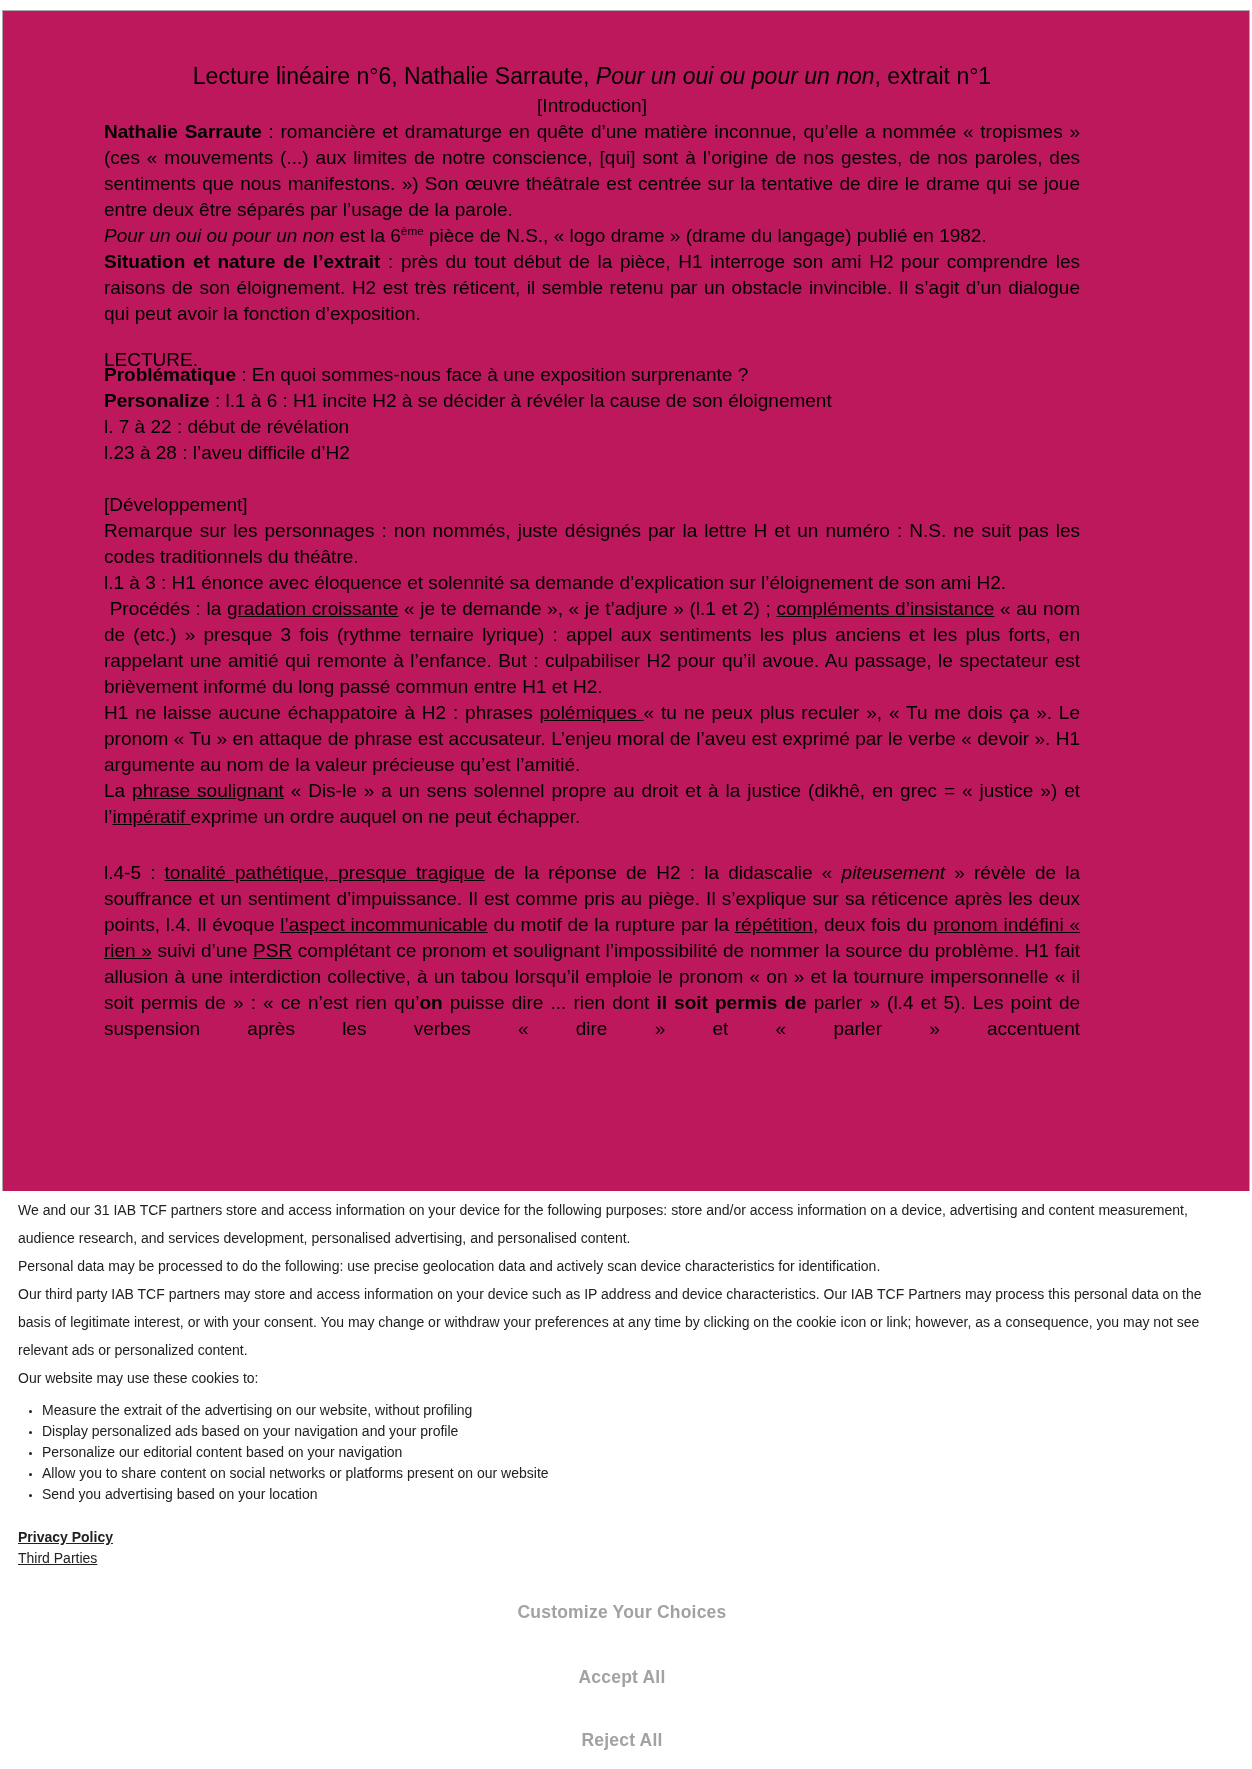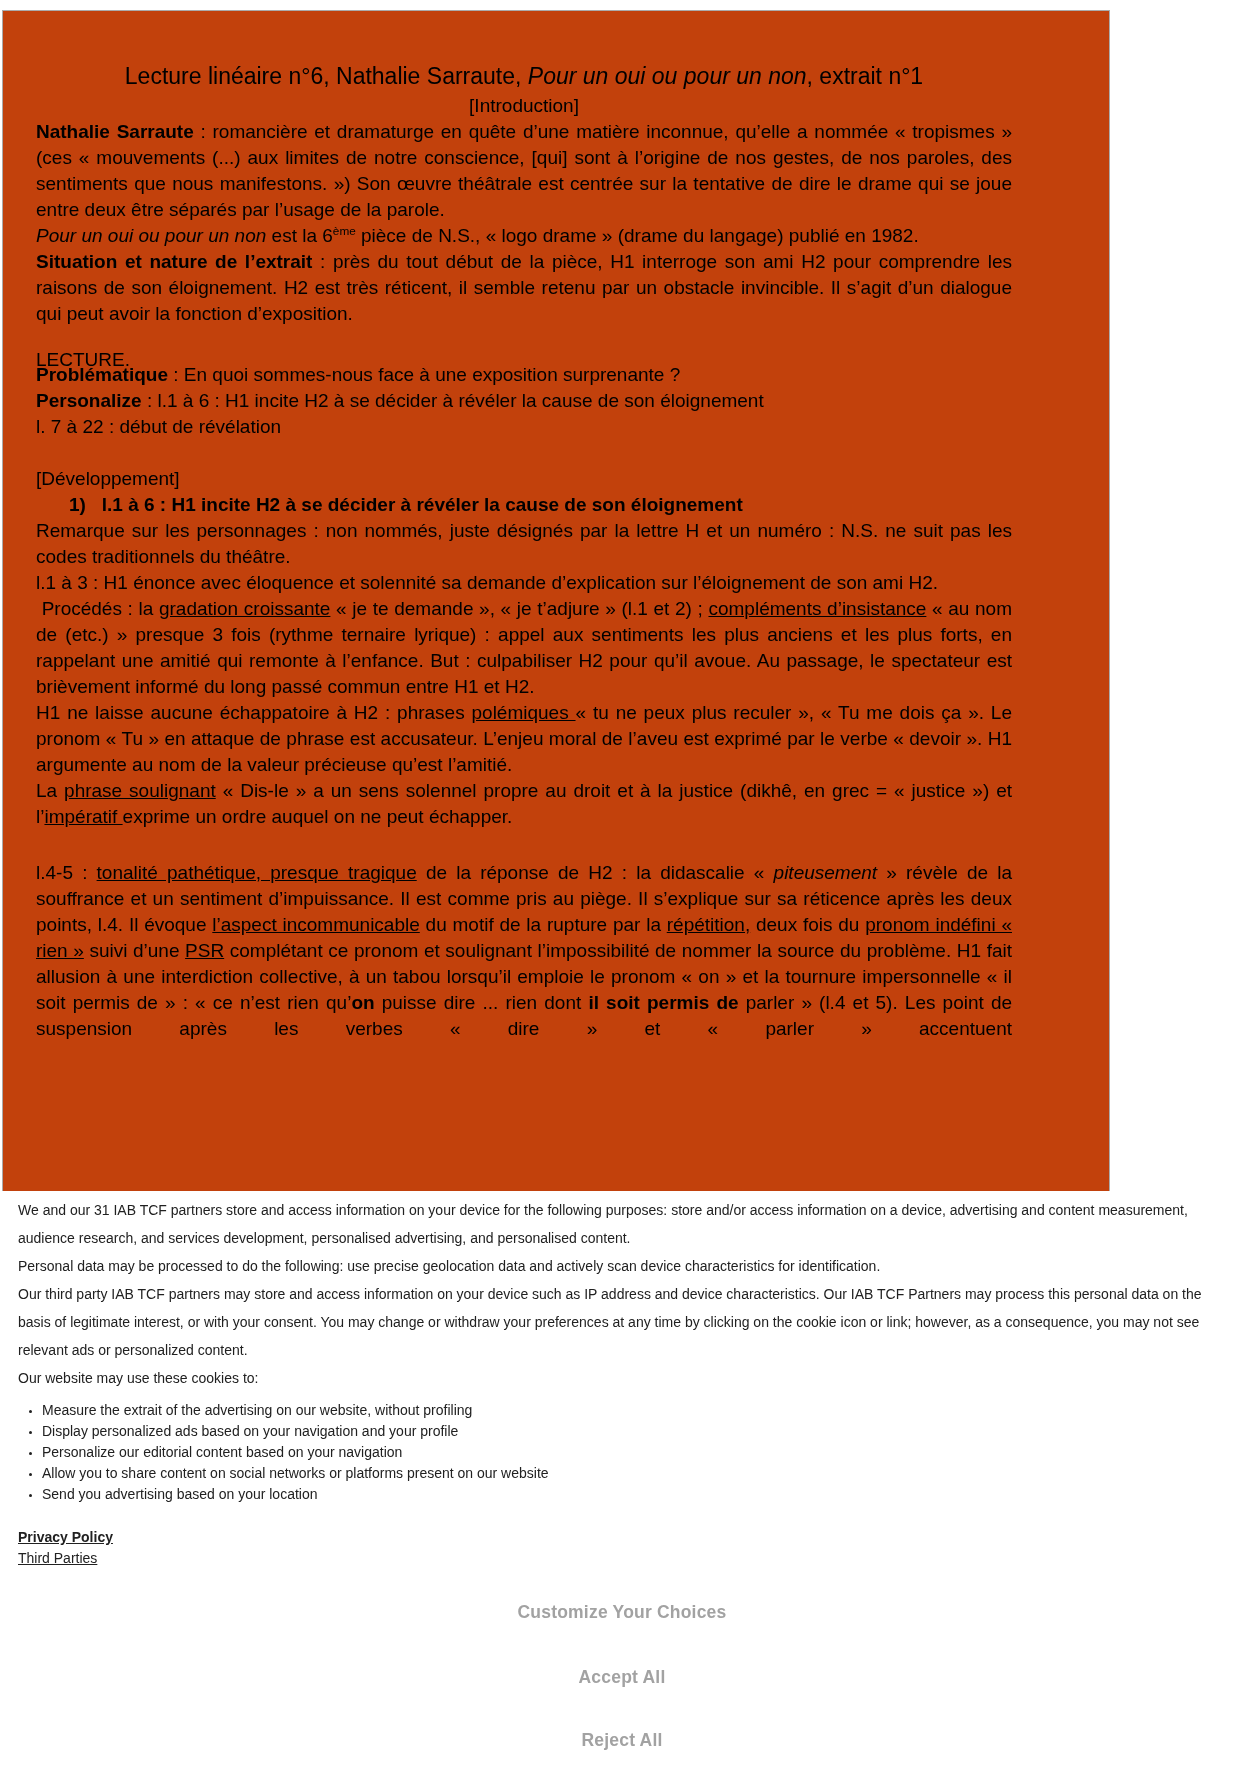--- a/index.html
+++ b/index.html
@@ -9,23 +9,23 @@
     --button-gray:#a2a2a2;
   }
   *{box-sizing:border-box;}
   html,body{margin:0;padding:0;}
   body{
     width:1252px;height:1769px;position:relative;overflow:hidden;
     background:#ffffff;font-family:"Liberation Sans",sans-serif;color:var(--body-text);
   }
   
   .page{
-    position:absolute;left:2px;top:10px;width:1108px;height:1181px;
-    border:1px solid var(--page-border);border-bottom:none;background:#c2410c;
-    padding:50px 0 0 33px;overflow:hidden;
+    position:absolute;left:2px;top:10px;width:1248px;height:1181px;
+    border:1px solid var(--page-border);border-bottom:none;background:#be185d;
+    padding:50px 0 0 101px;overflow:hidden;
   }
   .content{width:976px;font-size:19px;line-height:26px;}
   .content p{margin:0;}
   .title{font-size:23px;line-height:30px;font-weight:normal;text-align:center;margin:0 0 2px 0;}
   .center{text-align:center;}
   .just{text-align:justify;}
   .just-last{text-align:justify;text-align-last:justify;}
   .b{font-weight:bold;}
   .i{font-style:italic;}
   .u{text-decoration:underline;}
@@ -64,23 +64,23 @@
     <h1 class="title"><span>Lecture linéaire n°6, Nathalie Sarraute, </span><span class="i">Pour un oui ou pour un non</span><span>, extrait n°1</span></h1>
     <div class="center">[Introduction]</div>
     <p class="just"><span class="b">Nathalie Sarraute</span><span> : romancière et dramaturge en quête d’une matière inconnue, qu’elle a nommée « tropismes » (ces « mouvements (...) aux limites de notre conscience, [qui] sont à l’origine de nos gestes, de nos paroles, des sentiments que nous manifestons. ») Son œuvre théâtrale est centrée sur la tentative de dire le drame qui se joue entre deux être séparés par l’usage de la parole.</span></p>
     <p><span class="i">Pour un oui ou pour un non</span><span> est la 6</span><span class="sup">ème</span><span> pièce de N.S., « logo drame » (drame du langage) publié en 1982.</span></p>
     <p class="just"><span class="b">Situation et nature de l’extrait</span><span> : près du tout début de la pièce, H1 interroge son ami H2 pour comprendre les raisons de son éloignement. H2 est très réticent, il semble retenu par un obstacle invincible. Il s’agit d’un dialogue qui peut avoir la fonction d’exposition.</span></p>
     <div class="sp20"></div>
     <div class="lecture">LECTURE.</div>
     <p><span class="b">Problématique</span><span> : En quoi sommes-nous face à une exposition surprenante ?</span></p>
     <p><span class="b">Personalize</span><span> : l.1 à 6 : H1 incite H2 à se décider à révéler la cause de son éloignement</span></p>
     <p>l. 7 à 22 : début de révélation</p>
+    <p>l.23 à 28 : l’aveu difficile d’H2</p>
     <div class="sp26"></div>
     <p>[Développement]</p>
-    <p class="hd"><span class="b">1)&nbsp;&nbsp;&nbsp;l.1 à 6 : H1 incite H2 à se décider à révéler la cause de son éloignement</span></p>
     <p class="just">Remarque sur les personnages : non nommés, juste désignés par la lettre H et un numéro : N.S. ne suit pas les codes traditionnels du théâtre.</p>
     <p>l.1 à 3 : H1 énonce avec éloquence et solennité sa demande d’explication sur l’éloignement de son ami H2.</p>
     <p class="just"><span>&nbsp;Procédés : la </span><span class="u">gradation croissante</span><span> « je te demande », « je t’adjure » (l.1 et 2) ; </span><span class="u">compléments d’insistance</span><span> « au nom de (etc.) » presque 3 fois (rythme ternaire lyrique) : appel aux sentiments les plus anciens et les plus forts, en rappelant une amitié qui remonte à l’enfance. But : culpabiliser H2 pour qu’il avoue. Au passage, le spectateur est brièvement informé du long passé commun entre H1 et H2.</span></p>
     <p class="just"><span>H1 ne laisse aucune échappatoire à H2 : phrases </span><span class="u">polémiques </span><span>« tu ne peux plus reculer », « Tu me dois ça ». Le pronom « Tu » en attaque de phrase est accusateur. L’enjeu moral de l’aveu est exprimé par le verbe « devoir ». H1 argumente au nom de la valeur précieuse qu’est l’amitié.</span></p>
     <p class="just"><span>La </span><span class="u">phrase soulignant</span><span> « Dis-le » a un sens solennel propre au droit et à la justice (dikhê, en grec = « justice ») et l’</span><span class="u">impératif </span><span>exprime un ordre auquel on ne peut échapper.</span></p>
     <div class="sp30"></div>
     <p class="just-last"><span>l.4-5 : </span><span class="u">tonalité pathétique, presque tragique</span><span> de la réponse de H2 : la didascalie « </span><span class="i">piteusement</span><span> » révèle de la souffrance et un sentiment d’impuissance. Il est comme pris au piège. Il s’explique sur sa réticence après les deux points, l.4. Il évoque </span><span class="u">l’aspect incommunicable</span><span> du motif de la rupture par la </span><span class="u">répétition,</span><span> deux fois du </span><span class="u">pronom indéfini « rien »</span><span> suivi d’une </span><span class="u">PSR</span><span> complétant ce pronom et soulignant l’impossibilité de nommer la source du problème. H1 fait allusion à une interdiction collective, à un tabou lorsqu’il emploie le pronom « on » et la tournure impersonnelle « il soit permis de » : « ce n’est rien qu’</span><span class="b">on</span><span> puisse dire ... rien dont </span><span class="b">il soit permis de</span><span> parler » (l.4 et 5). Les point de suspension après les verbes « dire » et « parler » accentuent</span></p>
   </div>
 </div>
 

